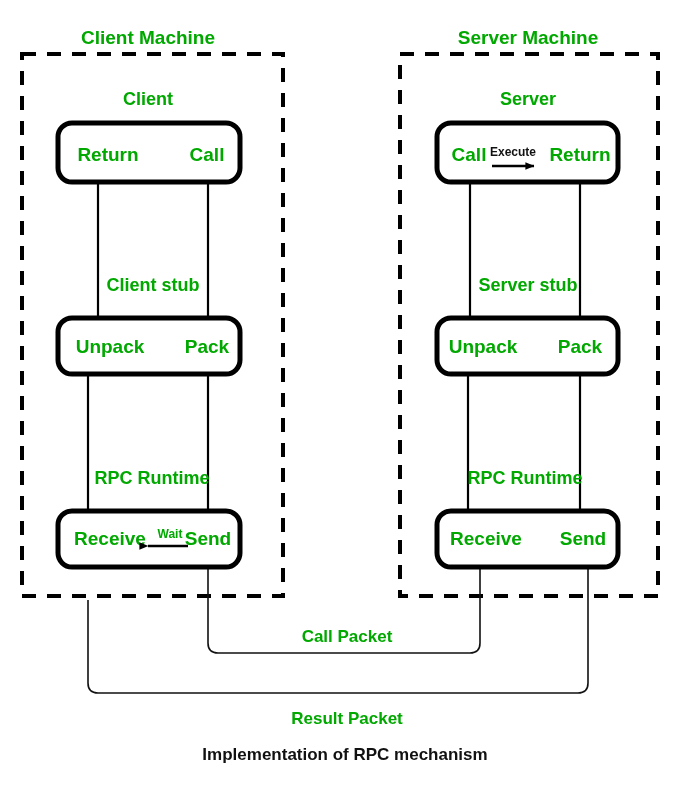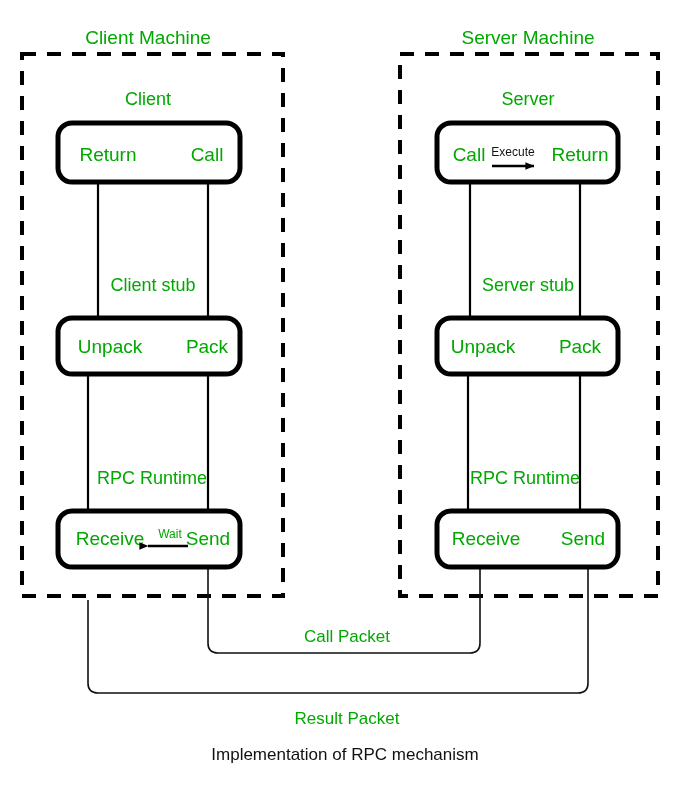--- a/index.html
+++ b/index.html
@@ -10,20 +10,21 @@
   body {
     width: 687px;
     height: 786px;
     font-family: "Liberation Sans", sans-serif;
     overflow: hidden;
   }
   #diagram-root {
     position: relative;
     width: 687px;
     height: 786px;
+    font-weight: bold;
   }
   svg#rpc-svg {
     display: block;
     width: 687px;
     height: 786px;
   }
   .machine-box {
     fill: none;
     stroke: #000000;
     stroke-width: 4;

